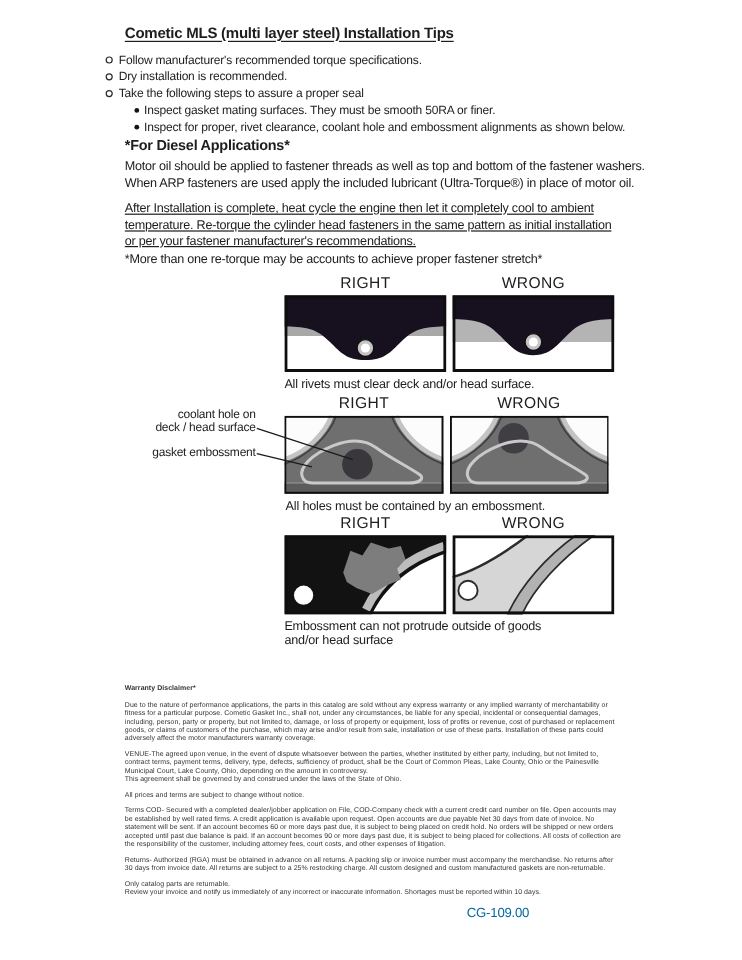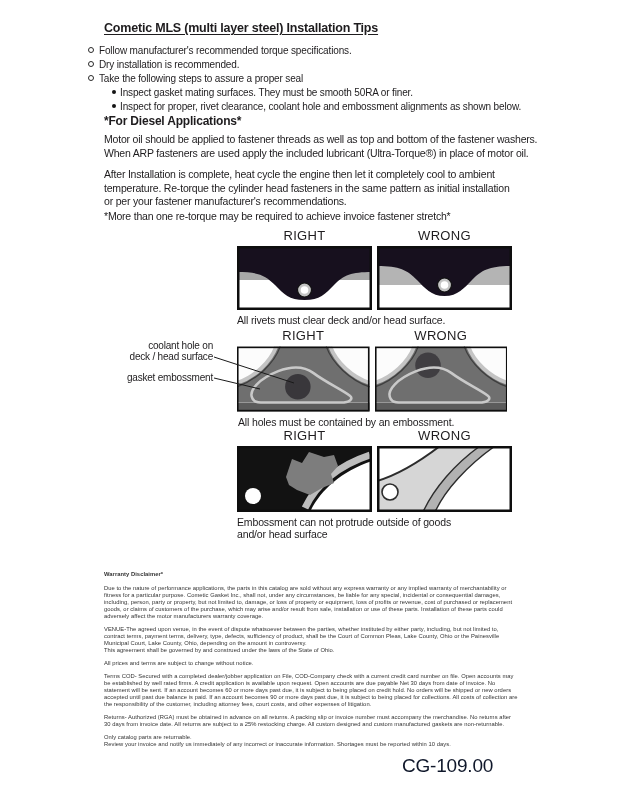--- a/index.html
+++ b/index.html
@@ -10,39 +10,39 @@
   
   .bullets{position:absolute;left:88px;top:44px;font-size:10px;letter-spacing:-0.15px;white-space:nowrap;}
   .b-item{display:flex;align-items:flex-start;height:14px;line-height:13px;}
   .b-marker{width:4px;height:4px;border:1px solid #2a2a2a;border-radius:50%;margin:3px 5px 0 0;flex:none;}
   .b-item.sub{margin-left:24px;}
   .s-marker{width:4px;height:4px;background:#141414;border-radius:50%;margin:4px 4px 0 0;flex:none;}
   
   .diesel-heading{position:absolute;left:104px;top:114px;font-size:12px;font-weight:bold;letter-spacing:-0.2px;}
   .para{position:absolute;left:104px;width:495px;font-size:10.5px;line-height:13.5px;
         letter-spacing:-0.2px;white-space:pre-line;}
-  .p1{top:133px;} .p2{top:168px;} .p3{top:210px;}
+  .p1{top:133px;} .p2{top:168px;text-decoration:underline;} .p3{top:210px;}
   
   .dg{position:absolute;}
   .dg-labels{display:flex;}
   .dg-label{width:135px;text-align:center;font-size:13px;letter-spacing:0.3px;margin-right:5px;line-height:16px;}
   .dg-boxes{display:flex;margin-top:2px;}
   .dg-boxes svg{display:block;margin-right:5px;}
   .dg-caption{font-size:10.5px;letter-spacing:-0.15px;margin-top:4px;white-space:pre-line;line-height:12px;}
   .inner-offset{margin-left:127px;}
   .side-label{position:absolute;left:0;width:103px;text-align:right;font-size:10px;
         line-height:11px;letter-spacing:-0.2px;}
   .coolant-label{top:12px;} .emboss-label{top:44px;}
   .pointer-overlay{position:absolute;left:0;top:0;pointer-events:none;}
   
   .warranty{position:absolute;left:104px;top:571px;width:414px;font-size:5.8px;line-height:7px;
         color:#333333;letter-spacing:0.05px;}
   .warranty h3{margin:0 0 7px 0;font-size:5.8px;font-weight:bold;}
   .warranty p{margin:0 0 6px 0;white-space:pre-line;}
-  .page-number{position:absolute;left:402px;top:755px;font-size:19px;letter-spacing:-0.2px;color:#0f172a;}
+  .page-number{position:absolute;left:389px;top:755px;font-size:11px;letter-spacing:-0.2px;color:#0369a1;}
 </style>
 </head>
 <body>
 
 <div class="page">
 
   <div class="page-title">Cometic MLS (multi layer steel) Installation Tips</div>
 
   <div class="bullets">
     <div class="b-item">
@@ -66,21 +66,21 @@
       <span>Inspect for proper, rivet clearance, coolant hole and embossment alignments as shown below.</span>
     </div>
   </div>
 
   <div class="diesel-heading">*For Diesel Applications*</div>
   <div class="para p1">Motor oil should be applied to fastener threads as well as top and bottom of the fastener washers.
 When ARP fasteners are used apply the included lubricant (Ultra-Torque®) in place of motor oil.</div>
   <div class="para p2">After Installation is complete, heat cycle the engine then let it completely cool to ambient
 temperature. Re-torque the cylinder head fasteners in the same pattern as initial installation
 or per your fastener manufacturer's recommendations.</div>
-  <div class="para p3">*More than one re-torque may be required to achieve invoice fastener stretch*</div>
+  <div class="para p3">*More than one re-torque may be accounts to achieve proper fastener stretch*</div>
 
   <div class="dg" style="left:237px;top:228px;">
     <div class="dg-labels">
       <div class="dg-label">RIGHT</div>
       <div class="dg-label">WRONG</div>
     </div>
     <div class="dg-boxes">
       <svg width="135" height="64" viewBox="0 0 135 64">
         <rect width="135" height="64" fill="#ffffff"></rect>
         <rect y="26" width="135" height="8" fill="#a8a8a8"></rect>

